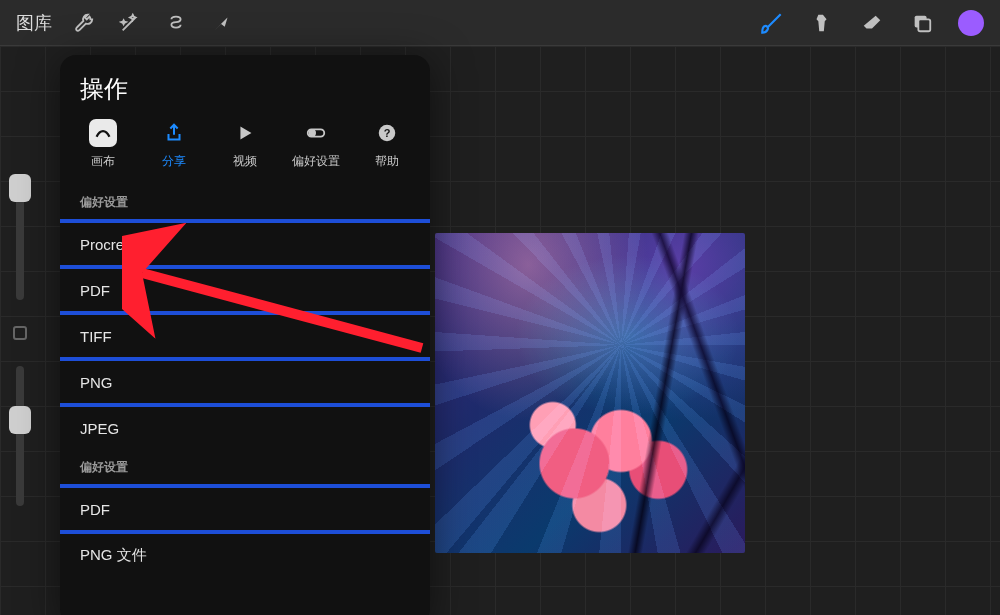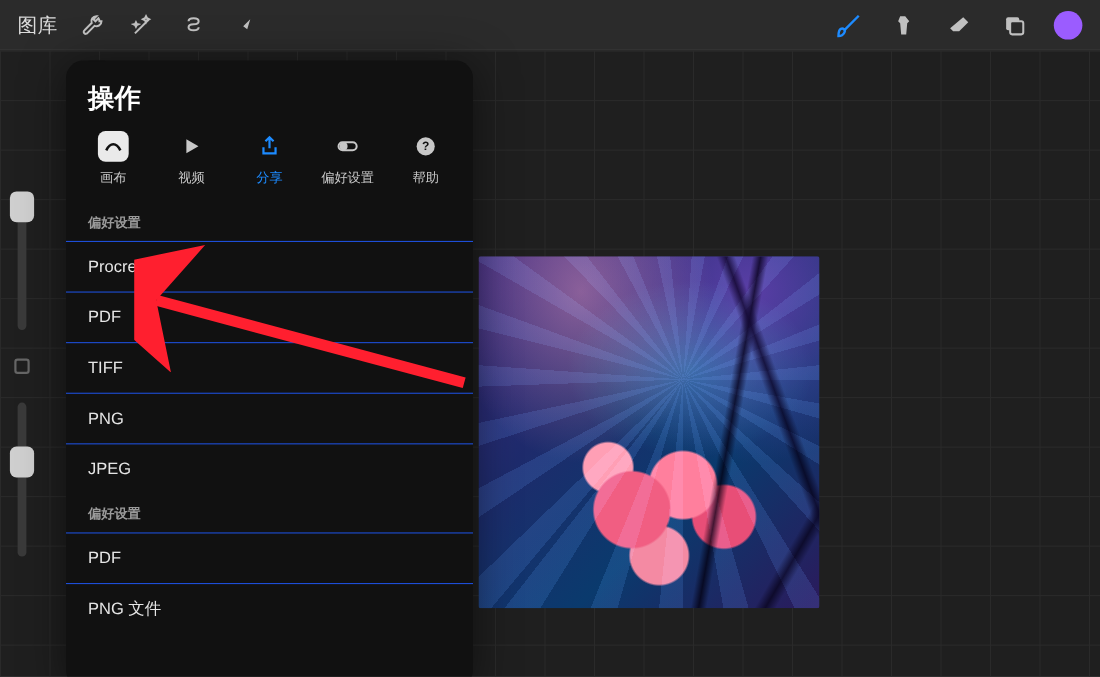--- a/index.html
+++ b/index.html
@@ -48,32 +48,32 @@
     background:
       linear-gradient(70deg, transparent 78%, rgba(60,30,80,0.85) 80%, transparent 82%),
       linear-gradient(100deg, transparent 68%, rgba(40,20,60,0.85) 70%, transparent 72%),
       linear-gradient(120deg, transparent 88%, rgba(60,30,80,0.8) 90%, transparent 92%);
     mix-blend-mode: multiply;
   }
 
   
   .actions-panel { position:absolute; top:55px; left:60px; width:370px; height:570px; background:#111; border-radius:16px; box-shadow:0 6px 40px rgba(0,0,0,0.5); overflow:hidden; }
   .actions-panel::before { content:""; position:absolute; top:-7px; left:20px; width:0; height:0; border-left:8px solid transparent; border-right:8px solid transparent; border-bottom:8px solid #111; }
-  .panel-title { font-size:24px; font-weight:700; color:#fff; padding:18px 20px 14px; }
+  .panel-title { font-size:24px; font-weight:400; color:#fff; padding:18px 20px 14px; }
   .action-tabs { display:flex; justify-content:space-between; padding:0 18px 14px; }
   .atab { display:flex; flex-direction:column; align-items:center; gap:6px; color:#c8c8c8; font-size:12px; cursor:pointer; width:50px; }
   .atab.active { color:#1d8bff; }
   .atab .aicon { width:28px; height:28px; display:flex; align-items:center; justify-content:center; border-radius:7px; }
   .atab.add .aicon { background:#3a3a3a; color:#eee; }
   .atab.canvas .aicon { background:#eaeaea; color:#111; }
   .atab.active .aicon { background:transparent; }
   .atab .aicon svg { width:22px; height:22px; }
 
   .section-label { font-size:12px; color:#9a9a9a; padding:10px 20px 8px; font-weight:600; }
-  .row { height:46px; display:flex; align-items:center; padding:0 20px; font-size:15px; color:#e6e6e6; border-top:1px solid #1d4ed8; cursor:pointer; }
+  .row { height:46px; display:flex; align-items:center; padding:0 20px; font-size:15px; color:#e6e6e6; border-top:4px solid #1d4ed8; cursor:pointer; }
 
   
   .side-sliders { position:absolute; top:180px; left:6px; width:28px; height:420px; display:flex; flex-direction:column; align-items:center; gap:20px; }
   .slider-track { width:8px; background:#3a3a3a; border-radius:6px; position:relative; }
   .slider-a { height:120px; }
   .slider-b { height:140px; }
   .slider-knob { position:absolute; left:-7px; width:22px; height:28px; background:#cfcfcf; border-radius:6px; }
   .slider-a .slider-knob { top:-6px; }
   .slider-b .slider-knob { top:40px; }
   .tiny-square { width:14px; height:14px; border:2px solid #666; border-radius:3px; margin:6px 0; }
@@ -155,35 +155,35 @@
     <div class="panel-title">操作</div>
     <div class="action-tabs">
       <div class="atab canvas">
         <span class="aicon">
             <svg viewBox="0 0 24 24" fill="none" stroke="currentColor" stroke-width="2.5">
               <path d="M5 16c4-8 10-8 14 0"></path>
             </svg>
           </span>
         <span>画布</span>
       </div>
+      <div class="atab active">
+        <span class="aicon">
+            <svg viewBox="0 0 24 24" fill="none" stroke="currentColor" stroke-width="2.2">
+              <path d="M12 3v11M8 7l4-4 4 4M6 13v6h12v-6"></path>
+            </svg>
+          </span>
+        <span>分享</span>
+      </div>
       <div class="atab">
         <span class="aicon">
             <svg viewBox="0 0 24 24" fill="currentColor">
               <path d="M7 5v14l12-7z"></path>
             </svg>
           </span>
         <span>视频</span>
-      </div>
-      <div class="atab active">
-        <span class="aicon">
-            <svg viewBox="0 0 24 24" fill="none" stroke="currentColor" stroke-width="2.2">
-              <path d="M12 3v11M8 7l4-4 4 4M6 13v6h12v-6"></path>
-            </svg>
-          </span>
-        <span>分享</span>
       </div>
       <div class="atab">
         <span class="aicon">
             <svg viewBox="0 0 24 24" fill="none" stroke="currentColor" stroke-width="2">
               <rect x="3" y="8" width="18" height="8" rx="4"></rect>
               <circle cx="8" cy="12" r="3" fill="currentColor"></circle>
             </svg>
           </span>
         <span>偏好设置</span>
       </div>

